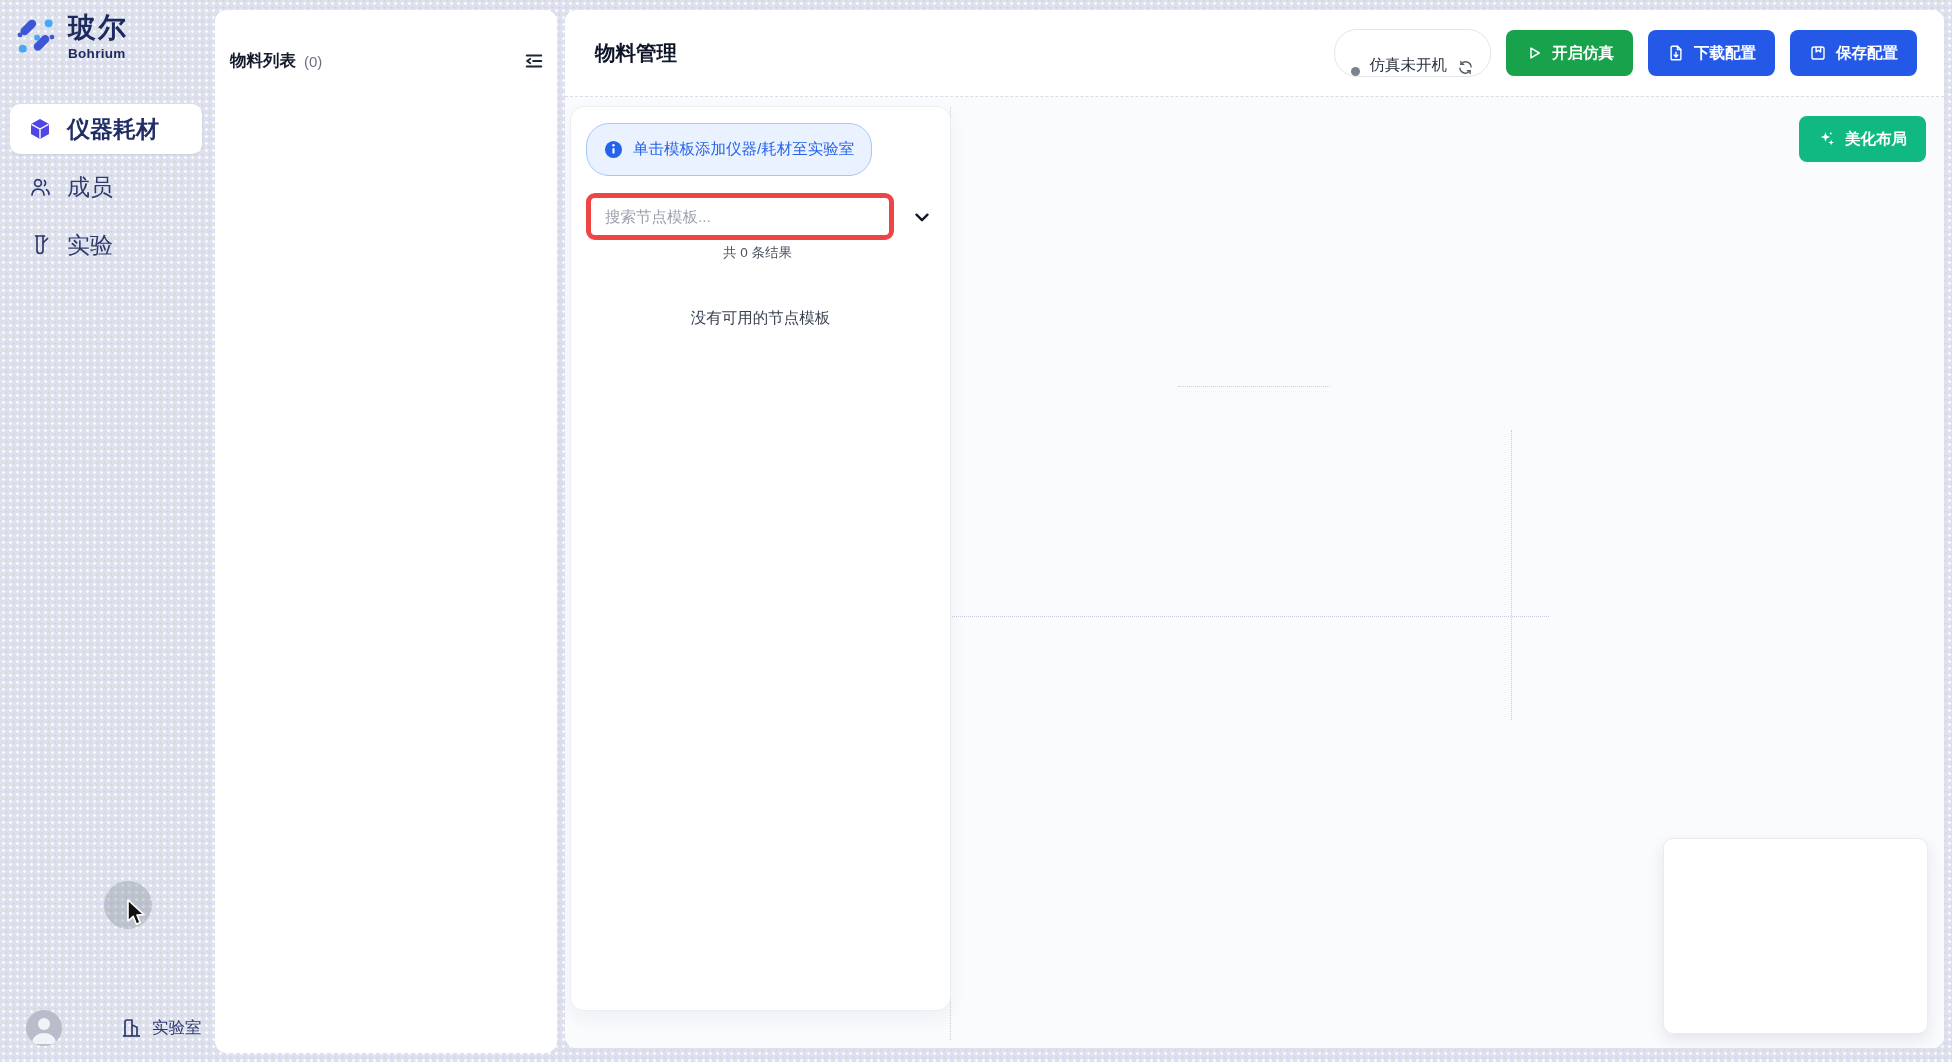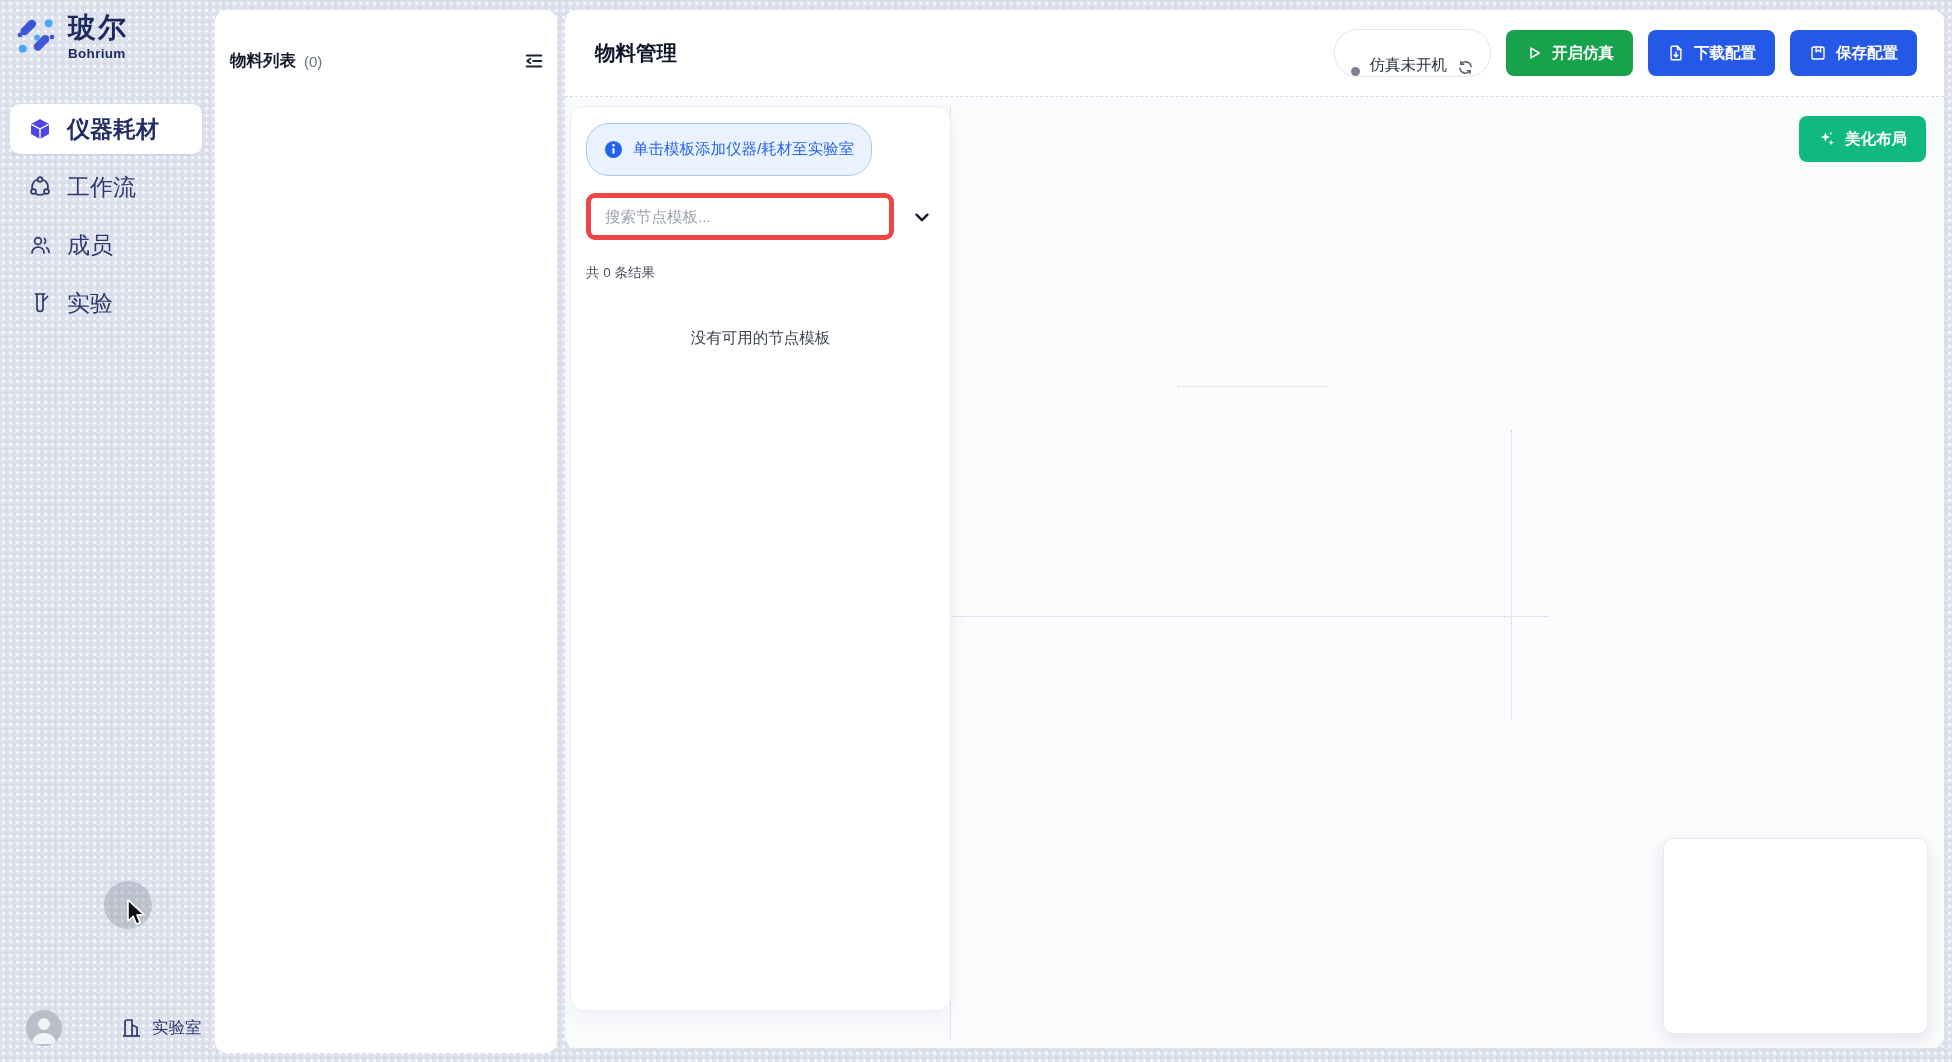--- a/index.html
+++ b/index.html
@@ -60,21 +60,21 @@
   .minimap{position:absolute;left:1098px;top:741px;width:263px;height:194px;background:#fff;border:1px solid #e9ebf1;border-radius:10px;box-shadow:0 6px 16px rgba(25,35,70,.10);cursor:pointer;}
 
   
   .template-panel{position:absolute;left:570px;top:106px;width:381px;height:905px;background:#fff;border:1px solid #edeef3;border-radius:14px;box-shadow:0 8px 20px rgba(25,35,70,.05);box-sizing:border-box;padding:15px;}
   .banner{display:inline-flex;align-items:center;gap:10px;height:53px;border-radius:23px;background:#e9f2fe;border:1px solid #a6c8f7;padding:0 17px;color:#2563eb;font-size:15.5px;font-weight:500;box-sizing:border-box;margin-top:1px;}
   .banner .ic{width:19px;height:19px;display:flex;}
   .search-row{margin-top:17px;display:flex;align-items:center;}
   .search-input{width:308px;height:47px;border:5px solid #ef4444;border-radius:9px;padding:0 14px;font-size:15.5px;color:#1f2937;box-sizing:border-box;outline:none;font-family:inherit;}
   .search-input::placeholder{color:#9aa1ad;}
   .chevron-btn{margin-left:auto;width:26px;height:26px;display:flex;align-items:center;justify-content:center;cursor:pointer;}
-  .results-line{margin-top:24px;text-align:left;padding-right:6px;font-size:13.5px;color:#4a5160;}
+  .results-line{margin-top:4px;text-align:center;padding-right:6px;font-size:13.5px;color:#4a5160;}
   .empty-line{margin-top:46px;text-align:center;font-size:15.5px;color:#3a4150;}
 </style>
 </head>
 <body>
 
 <div class="app">
 
   <div class="sidebar">
     <div class="logo-row">
       <svg class="logo-mark" viewBox="0 0 40 40">
@@ -97,31 +97,20 @@
         <span class="ic">
           <svg viewBox="0 0 24 24" width="24" height="24">
             <path d="M12 2 L21 7 V17 L12 22 L3 17 V7 Z" fill="#4f46e5"></path>
             <path d="M3.5 7.3 L12 12 L20.5 7.3 M12 12 V21.5" stroke="#fff" stroke-width="1.4" fill="none"></path>
           </svg>
         </span>
         <span>仪器耗材</span>
       </div>
       <div class="nav-item">
         <span class="ic">
-          <svg viewBox="0 0 24 24" width="24" height="24" fill="none" stroke="#2e3a6d" stroke-width="1.7">
-            <circle cx="12" cy="12" r="8"></circle>
-            <circle cx="12" cy="4.5" r="2.4" fill="#dde1ef"></circle>
-            <circle cx="5.5" cy="16.5" r="2.4" fill="#dde1ef"></circle>
-            <circle cx="18.5" cy="16.5" r="2.4" fill="#dde1ef"></circle>
-          </svg>
-        </span>
-        <span>工作流</span>
-      </div>
-      <div class="nav-item">
-        <span class="ic">
           <svg viewBox="0 0 24 24" width="24" height="24" fill="none" stroke="#2e3a6d" stroke-width="1.7" stroke-linecap="round">
             <circle cx="10" cy="8" r="3.4"></circle>
             <path d="M4 20 c0-3.6 2.7-5.8 6-5.8 s6 2.2 6 5.8"></path>
             <path d="M16.5 5.5 a3.4 3.4 0 0 1 0 5"></path>
             <path d="M18.5 14.6 c1.6 1 2.5 2.7 2.5 4.9"></path>
           </svg>
         </span>
         <span>成员</span>
       </div>
       <div class="nav-item">

